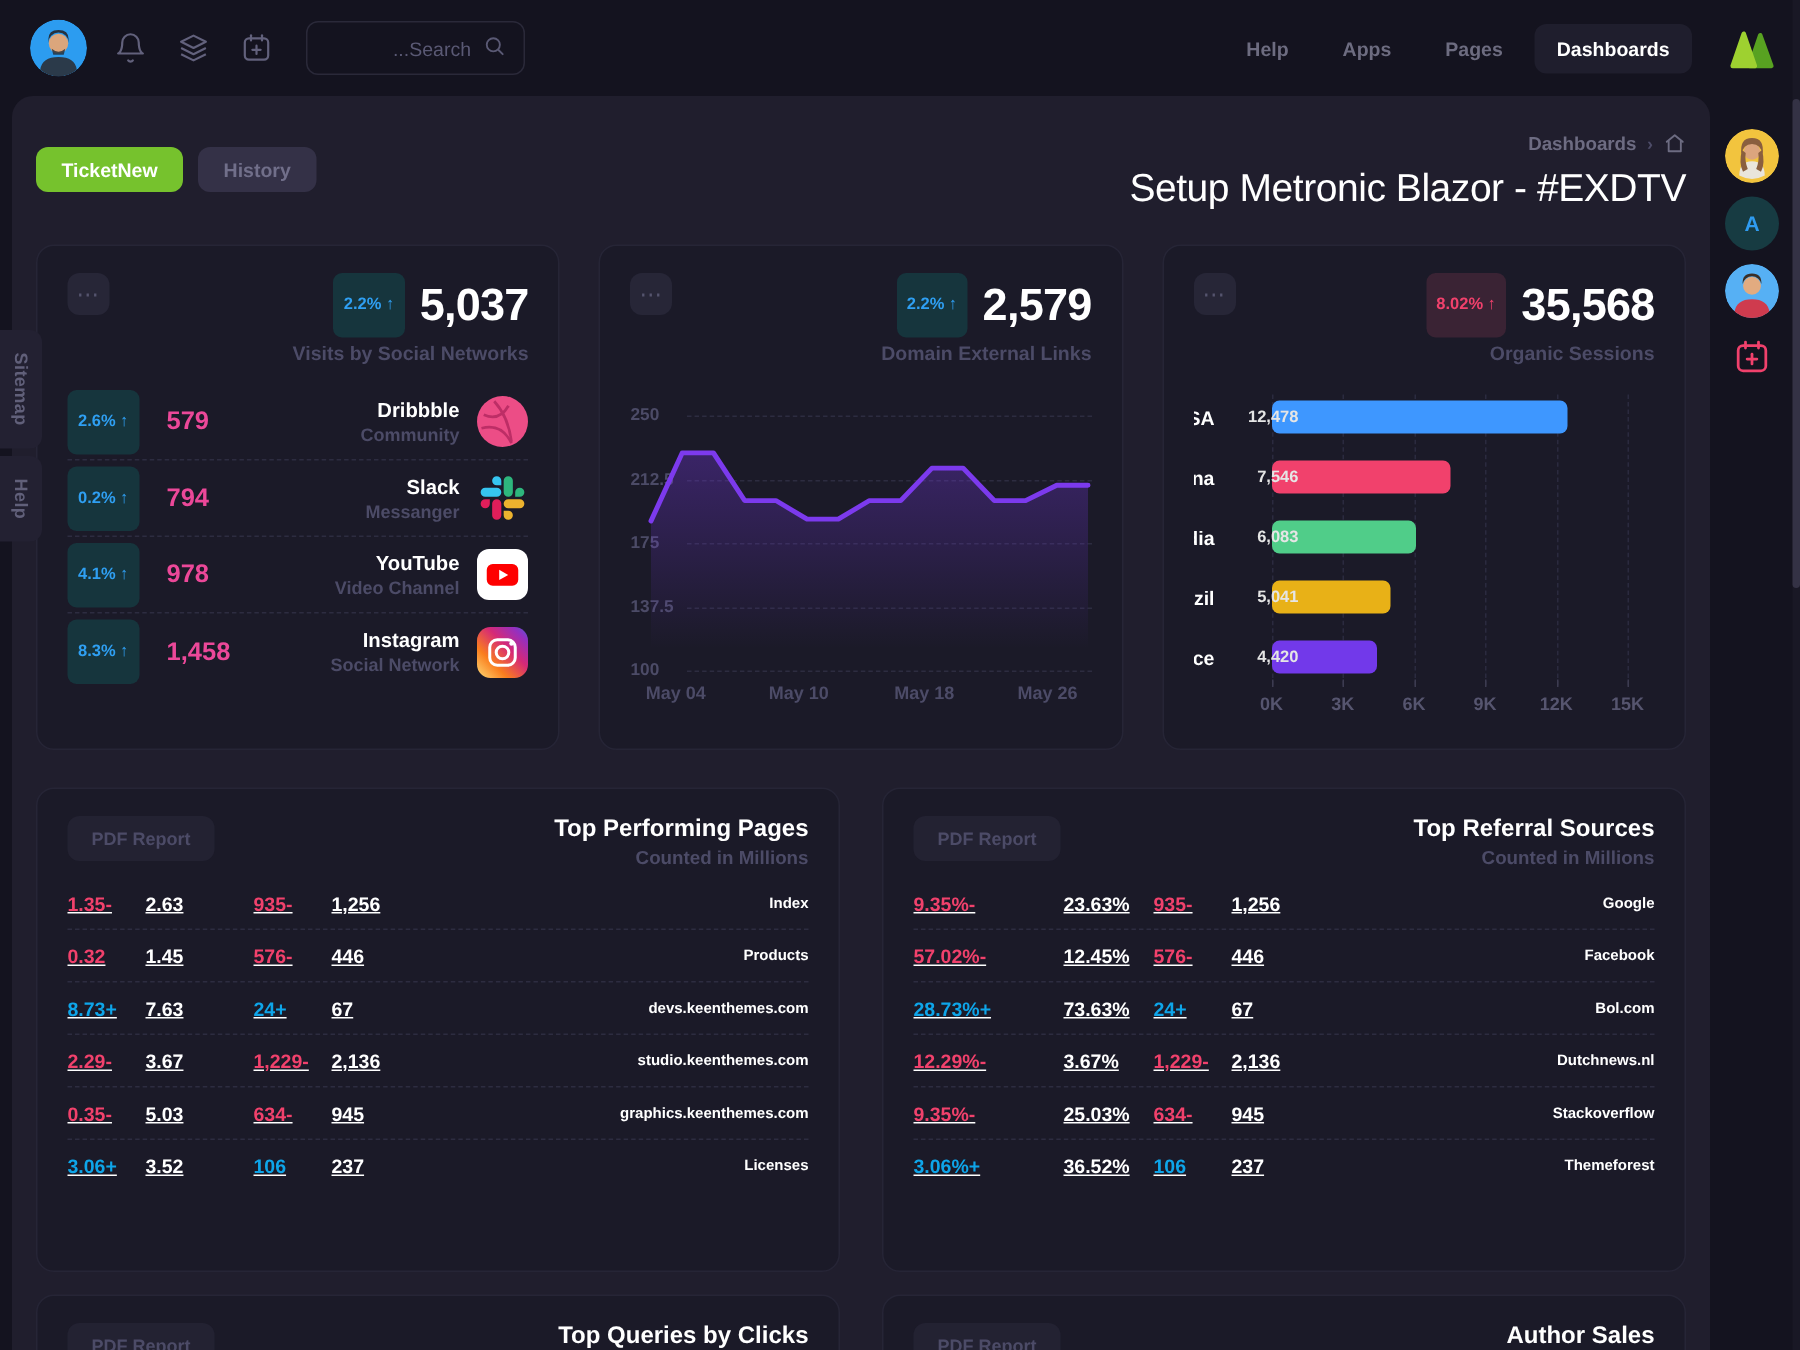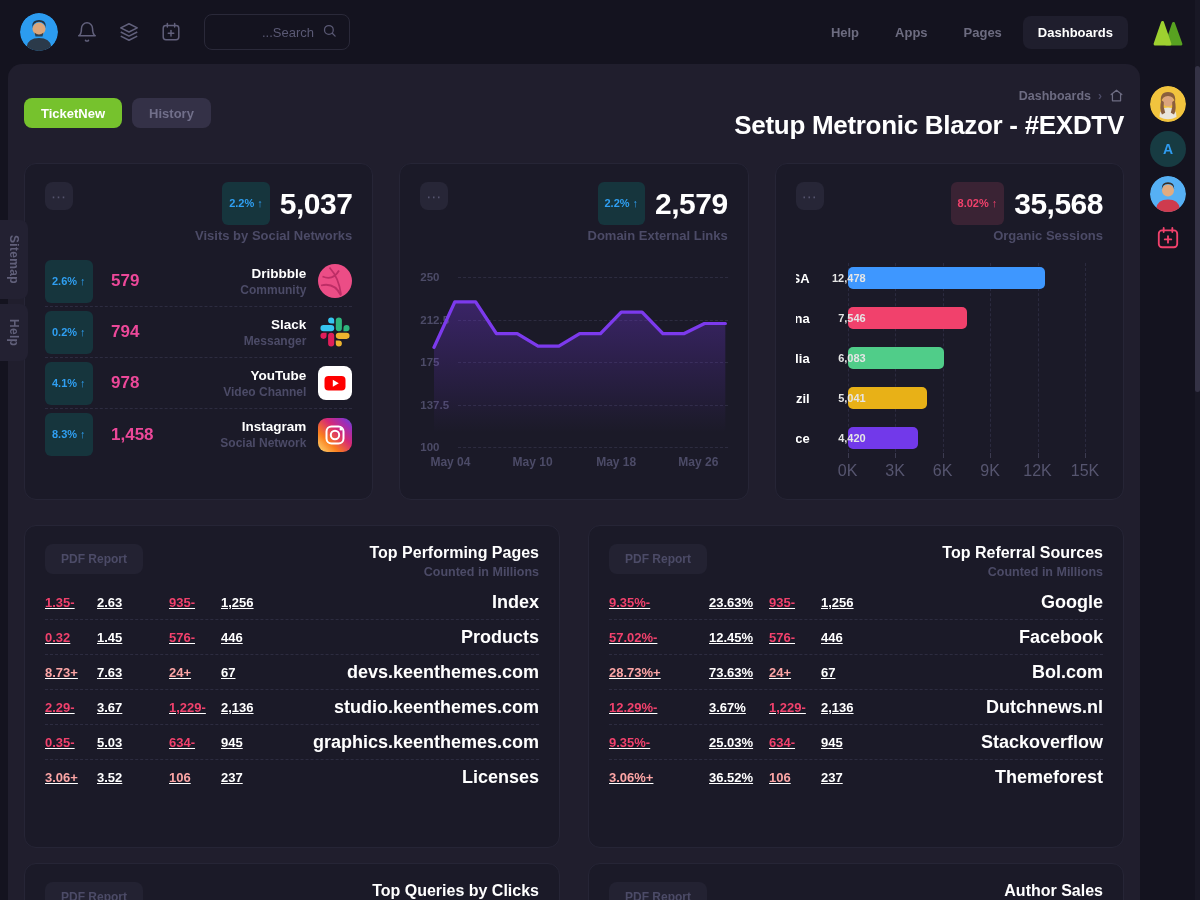--- a/index.html
+++ b/index.html
@@ -34,21 +34,21 @@
 
   
   .page-head { display:flex; justify-content:space-between; align-items:flex-start; }
   .head-btns { display:flex; gap:10px; margin-top:10px; }
   .btn-green { height:30px; padding:0 17px; border:none; border-radius:8px; background:#76c22d; color:#fff; font-size:13px; font-weight:bold; cursor:pointer; }
   .btn-gray { height:30px; padding:0 17px; border:none; border-radius:8px; background:#343147; color:#716f8a; font-size:13px; font-weight:bold; cursor:pointer; }
   .bc-wrap { display:flex; flex-direction:column; align-items:flex-end; gap:7px; }
   .breadcrumb { display:flex; align-items:center; gap:7px; font-size:12.5px; color:#6d6c82; font-weight:bold; }
   .bc-sep { color:#4c4b67; font-size:12px; }
   .bc-home { width:15px; height:15px; color:#6d6c82; }
-  .page-title { font-size:26px; font-weight:bold; color:#fff; letter-spacing:-0.3px; }
+  .page-title { font-size:26px; font-weight:normal; color:#fff; letter-spacing:-0.3px; }
 
   
   .row1 { display:grid; grid-template-columns:repeat(3,1fr); gap:26px; margin-top:22px; }
   .row2 { display:grid; grid-template-columns:1fr 1fr; gap:28px; margin-top:25px; }
   .row3 { display:grid; grid-template-columns:1fr 1fr; gap:28px; margin-top:15px; }
   .card { background:#1b1a28; border:1px solid #262536; border-radius:12px; padding:18px 20px; display:flex; flex-direction:column; overflow:hidden; }
   .row1 .card { height:337px; }
   .row2 .card { height:323px; }
   .row3 .card { height:220px; }
   .card-head { display:flex; justify-content:space-between; align-items:flex-start; }
@@ -87,43 +87,43 @@
   .bar-chart { margin-top:auto; position:relative; margin-bottom:2px; }
   .bar-grid { position:absolute; left:52px; right:18px; top:0; bottom:22px; }
   .vline { position:absolute; top:-4px; bottom:0; border-left:1px dashed #2b2a3f; }
   .bar-rows { position:relative; display:flex; flex-direction:column; gap:18px; }
   .bar-row { display:flex; align-items:center; height:22px; }
   .bar-cat { width:14px; margin-right:12px; overflow:hidden; display:flex; justify-content:flex-end; color:#fff; font-weight:bold; font-size:13px; white-space:nowrap; }
   .bar-val { width:44px; text-align:right; margin-right:-18px; position:relative; z-index:2; color:#e5e5e5; font-weight:bold; font-size:11px; white-space:nowrap; }
   .bar-track { flex:1; position:relative; height:22px; }
   .bar-fill { position:absolute; left:0; top:0; height:22px; border-radius:5px; }
   .bar-axis { position:relative; height:24px; margin-left:52px; margin-right:18px; margin-top:6px; }
-  .bax { position:absolute; transform:translateX(-50%); font-size:16px; font-weight:normal; color:#56556f; top:7px;text-align:right; }
+  .bax { position:absolute; transform:translateX(-50%); font-size:12px; font-weight:bold; color:#56556f; top:7px;text-align:right; }
   .btick { position:absolute; width:0; height:5px; border-left:1px solid #3c3b50; top:-2px; }
 
   
   .pdf-btn { height:30px; padding:0 16px; border-radius:8px; background:#232232; color:#4c4b67; font-size:12px; font-weight:bold; border:none; cursor:pointer; }
   .tbl-title { font-size:16px; font-weight:bold; color:#fff; }
   .tbl-sub { font-size:12.5px; font-weight:bold; color:#4c4b67; margin-top:3px; }
   .tbl-head-row, .t-row { display:grid; grid-template-columns:var(--c1,124px) 1fr max-content; align-items:center; }
   .tbl-head-row { margin-top:22px; height:16px; }
   .tcols-wide { --c1:160px; --d1:100px; }
   .tcols-narrow { --c1:124px; --d1:52px; }
   .t-col-h { font-size:11.5px; font-weight:bold; color:#44435e; letter-spacing:0.6px; }
   .t-col-h.right { text-align:right; }
   .tbl-body { margin-top:6px; display:flex; flex-direction:column; }
   .t-row { height:35px; border-bottom:1px dashed #2d2c40; }
   .t-row:last-child { border-bottom:none; }
   .t-cell { display:flex; align-items:center;text-decoration:underline; }
   .delta { width:var(--d1,52px); font-weight:bold; font-size:13px; flex:none; }
   .delta.d2 { width:52px; }
   .delta.down { color:#f1416c; }
-  .delta.up { color:#fca5a5; }
+  .delta.up { color:#0ea5e9; }
   .tval { color:#fff; font-weight:bold; font-size:13px; }
-  .t-land { text-align:right; color:#fff; font-weight:bold; font-size:18px; }
+  .t-land { text-align:right; color:#fff; font-weight:bold; font-size:10px; }
 </style>
 </head>
 <body>
 
 <div class="topbar">
   <div class="topbar-left">
     <div class="avatar-btn">
       <svg viewBox="0 0 38 38">
           <circle cx="19" cy="19" r="19" fill="#2c9cf0"></circle>
           <circle cx="19" cy="16" r="6.5" fill="#dba67c"></circle>

